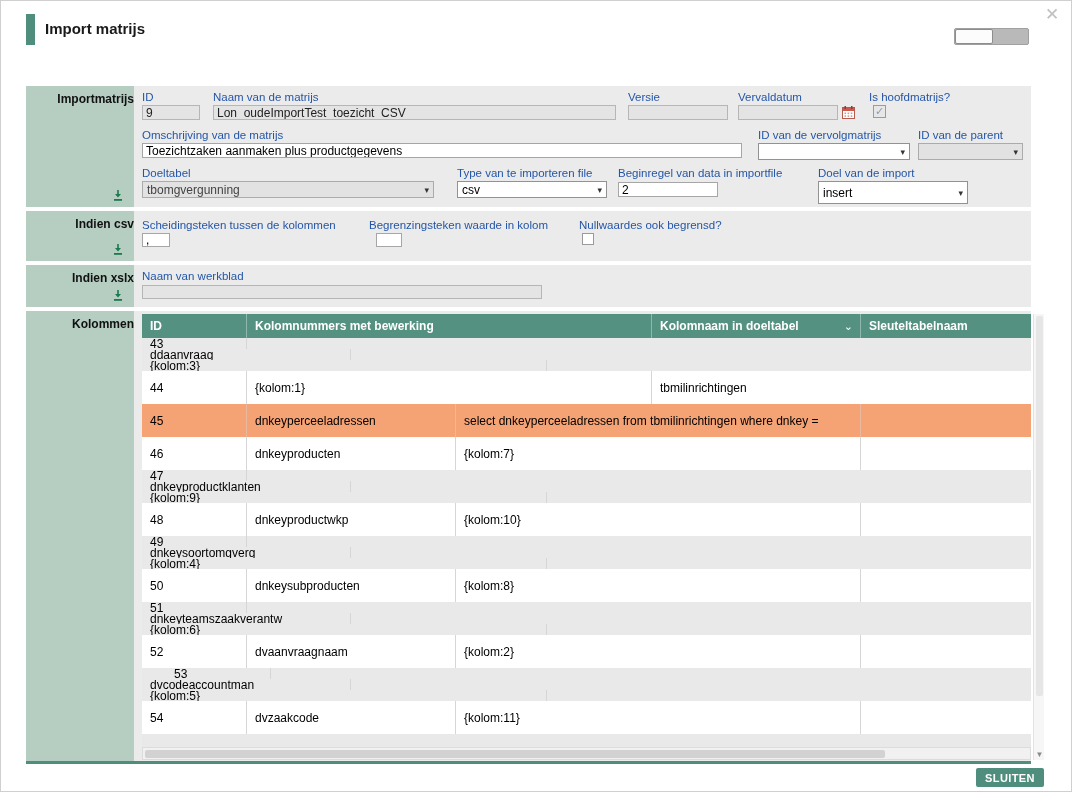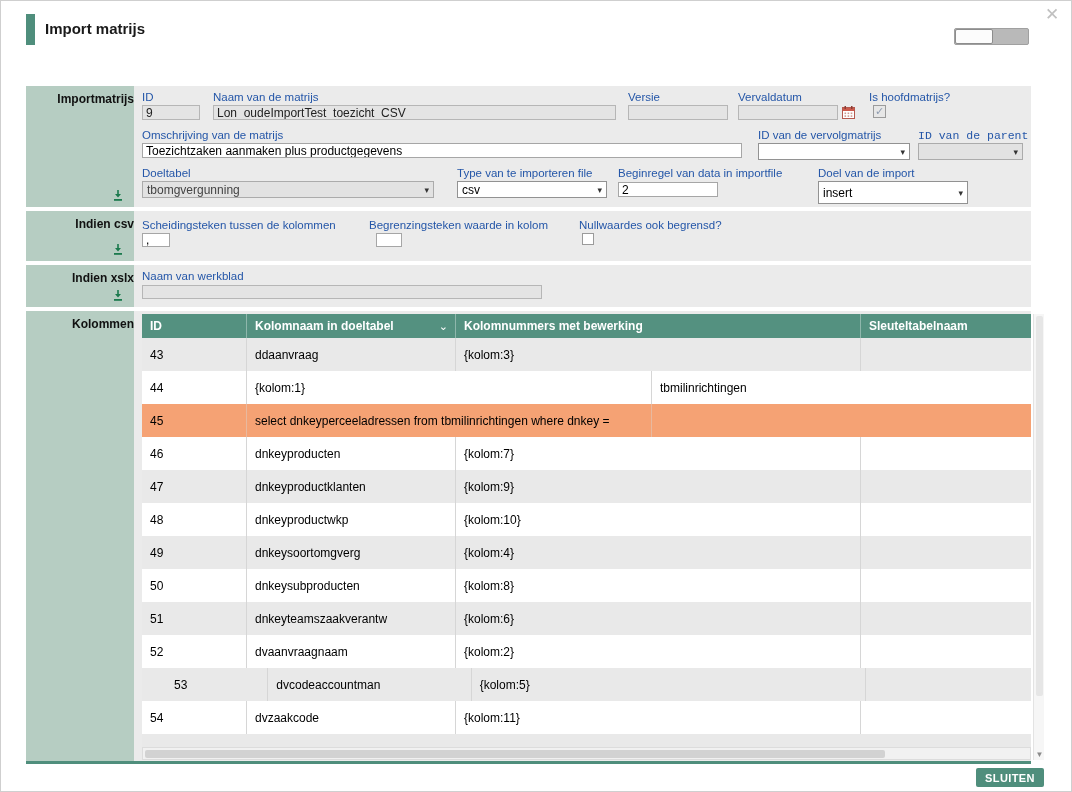--- a/index.html
+++ b/index.html
@@ -28,21 +28,21 @@
   .cb { position:absolute; border:1px solid #9b9b9b; background:#fff; display:flex; align-items:center; justify-content:center; }
   .cb.checked { background:#e7e7e7; color:#8e9bb0; font-size:11px; font-weight:bold; }
   .cal-icon { position:absolute; }
 
   .table { position:absolute; left:141px; top:313px; width:889px; }
   .thead { display:flex; height:24px; background:#549180; }
   .th { display:flex; align-items:center; color:#fff; font-weight:bold; font-size:12px; padding-left:8px; border-right:1px solid rgba(255,255,255,.35); overflow:hidden; white-space:nowrap; }
   .th:last-child { border-right:none; }
   .sort-glyph { margin-left:auto; margin-right:7px; font-size:11px; font-weight:normal; }
   .trow { display:flex; height:33px; background:#fff; }
-  .trow.striped { background:#e9e9e9; }
+  .trow.striped { background:#e9e9e9;flex-direction:column; }
   .trow.selected { background:#f5a274; }
   .td { display:flex; align-items:center; font-size:12px; color:#000; padding-left:8px; border-right:1px solid #d6d6d6; overflow:hidden; white-space:nowrap; }
   .td:last-child { border-right:none; }
   .trow.selected .td { border-right-color:#e8b99f; }
   .partial-row { position:absolute; left:141px; top:733px; width:889px; height:13px; background:#e9e9e9; }
 
   .hscroll { position:absolute; left:141px; top:746px; width:889px; height:13px; background:#f1f1f1; border:1px solid #dcdcdc; }
   .hthumb { position:absolute; left:2px; top:2px; height:8px; width:740px; background:#d2d2d2; border-radius:2px; }
   .vscroll { position:absolute; left:1032px; top:313px; width:11px; height:446px; background:#f6f6f6; border-left:1px solid #e3e3e3; }
   .vthumb { position:absolute; left:2px; top:2px; width:7px; height:380px; background:#e6e6e6; border-radius:2px; }
@@ -120,21 +120,21 @@
     <span>✓</span>
   </div>
 
   <div class="lbl" style="left:141px;top:128px;">Omschrijving van de matrijs</div>
   <input class="inp" style="left: 141px; top: 142px; width: 600px; height: 15px;" value="Toezichtzaken aanmaken plus productgegevens">
   <div class="lbl" style="left:757px;top:128px;">ID van de vervolgmatrijs</div>
   <div class="sel" style="left:757px;top:142px;width:152px;height:17px;">
     <span></span>
     <span class="sarr">▾</span>
   </div>
-  <div class="lbl" style="left:917px;top:128px;font-family:Liberation Mono, monospace;">ID van de parent</div>
+  <div class="lbl" style="left:917px;top:128px;">ID van de parent</div>
   <div class="sel dis" style="left:917px;top:142px;width:105px;height:17px;">
     <span></span>
     <span class="sarr">▾</span>
   </div>
 
   <div class="lbl" style="left:141px;top:166px;">Doeltabel</div>
   <div class="sel dis" style="left:141px;top:180px;width:292px;height:17px;">
     <span>tbomgvergunning</span>
     <span class="sarr">▾</span>
   </div>
@@ -159,45 +159,46 @@
   <div class="cb" style="left:581px;top:232px;width:12px;height:12px;"></div>
 
   <div class="lbl" style="left:141px;top:269px;">Naam van werkblad</div>
   <input class="inp dis" style="left: 141px; top: 284px; width: 400px; height: 14px;">
 
   <div class="table">
     <div class="thead">
       <div class="th" style="width:105px;">
         <span>ID</span>
       </div>
+      <div class="th" style="width:405px;">
+        <span>Kolomnummers met bewerking</span>
+      </div>
       <div class="th" style="width:209px;">
         <span>Kolomnaam in doeltabel</span>
         <span class="sort-glyph">⌄</span>
       </div>
-      <div class="th" style="width:405px;">
-        <span>Kolomnummers met bewerking</span>
-      </div>
       <div class="th" style="width:170px;">
         <span>Sleuteltabelnaam</span>
       </div>
     </div>
     <div>
         <div class="trow striped">
       <div class="td" style="width:105px;">43</div>
       <div class="td" style="width:209px;">ddaanvraag</div>
       <div class="td" style="width:405px;">{kolom:3}</div>
       <div class="td" style="width:170px;"></div>
     </div>
         <div class="trow">
       <div class="td" style="width:105px;">44</div>
       <div class="td" style="width:405px;">{kolom:1}</div>
       <div class="td" style="width:170px;">tbmilinrichtingen</div>
     </div>
         <div class="trow selected">
       <div class="td" style="width:105px;">45</div>
+      <div class="td" style="width:209px;">dnkeyperceeladressen</div>
       <div class="td" style="width:405px;">select dnkeyperceeladressen from tbmilinrichtingen where dnkey =</div>
       <div class="td" style="width:170px;"></div>
     </div>
         <div class="trow">
       <div class="td" style="width:105px;">46</div>
       <div class="td" style="width:209px;">dnkeyproducten</div>
       <div class="td" style="width:405px;">{kolom:7}</div>
       <div class="td" style="width:170px;"></div>
     </div>
         <div class="trow striped">

